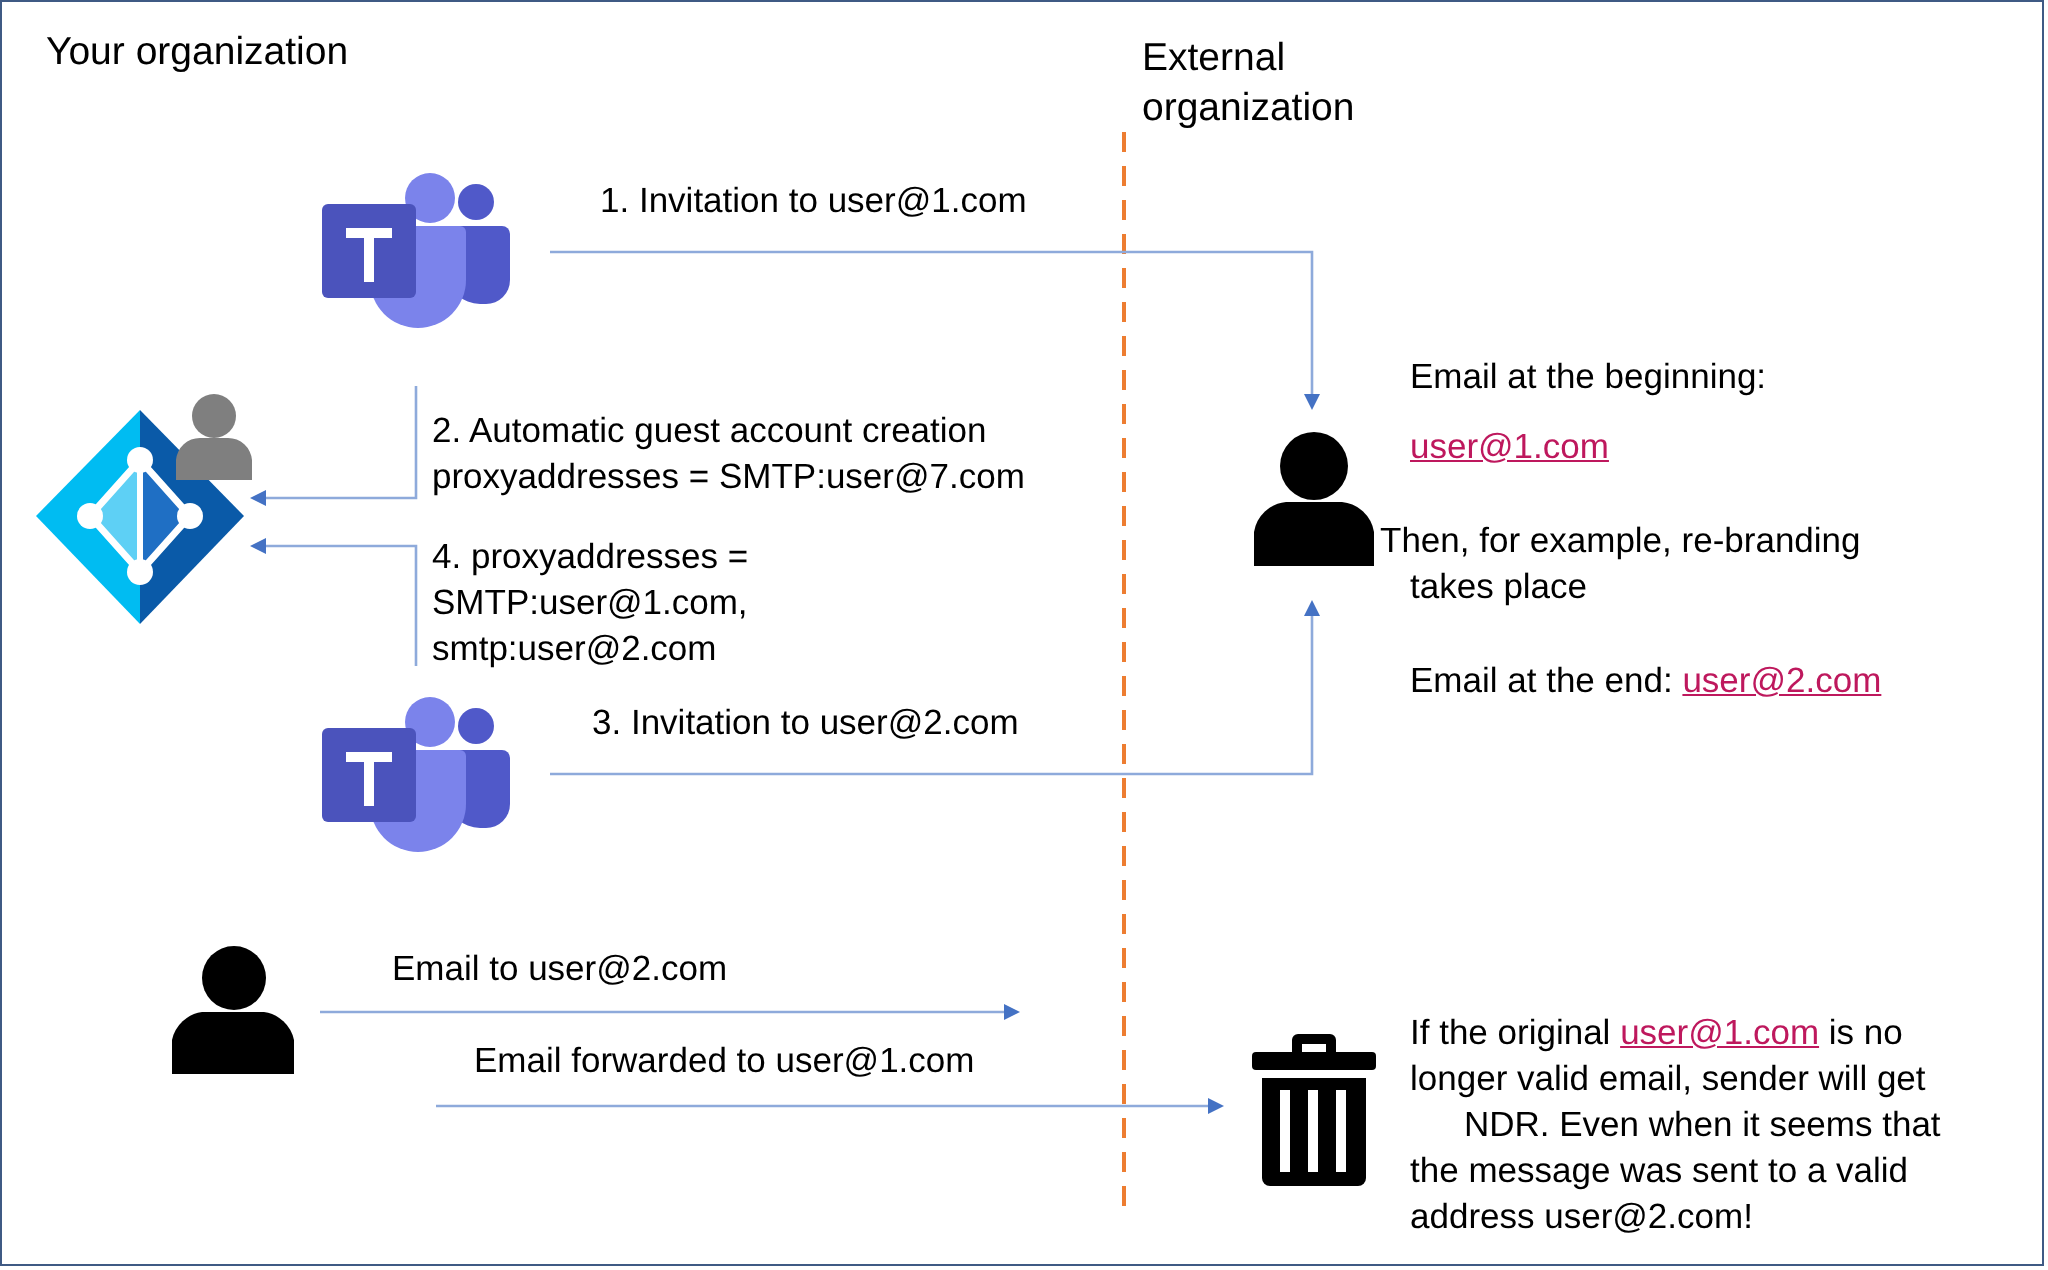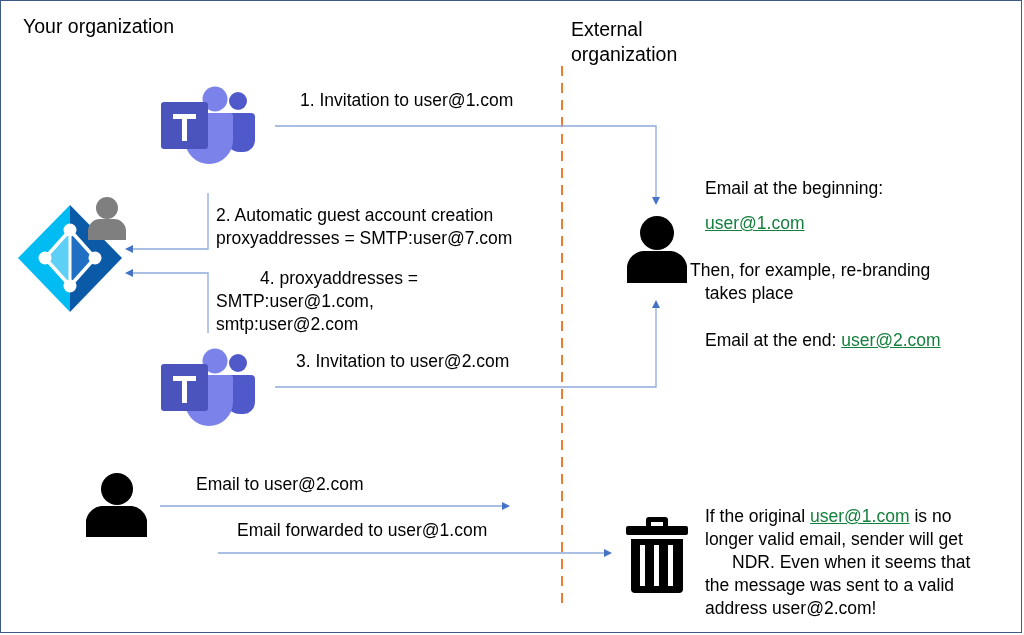--- a/index.html
+++ b/index.html
@@ -2,21 +2,21 @@
 <html><head>
 <meta charset="utf-8">
 <style>
   html, body { margin: 0; padding: 0; background: #ffffff; }
   body { width: 1024px; height: 635px; position: relative; overflow: hidden;
          font-family: "Liberation Sans", sans-serif; color: #000; }
   .frame { position: absolute; left: 0; top: 0; width: 1022px; height: 633px;
            border: 1px solid #3f5a84; box-sizing: border-box; }
   .txt { position: absolute; font-size: 17.5px; line-height: 21px; white-space: nowrap; }
   .big { font-size: 19.5px; line-height: 24px; text-align: center; }
-  .link { color: #15803d; text-decoration: underline; }
+  .link { color: #be185d; text-decoration: underline; }
   svg.overlay { position: absolute; left: 0; top: 0; }
 </style>
 </head>
 <body>
 
 <div class="frame"></div>
 
 <svg class="overlay" width="1024" height="635" viewBox="0 0 1024 635">
   <defs>
     <marker id="arr" markerWidth="8" markerHeight="8" refX="6" refY="4" orient="auto" markerUnits="userSpaceOnUse">
@@ -93,21 +93,21 @@
   </g>
 </svg>
 
 <div class="txt big" style="left:23px; top:14px;">Your organization</div>
 <div class="txt big" style="left:571px; top:17px;">External</div>
 <div class="txt big" style="left:571px; top:42px;">organization</div>
 
 <div class="txt" style="left:300px; top:90px;">1. Invitation to user@1.com</div>
 <div class="txt" style="left:216px; top:205px;">2. Automatic guest account creation</div>
 <div class="txt" style="left:216px; top:228px;">proxyaddresses = SMTP:user@7.com</div>
-<div class="txt" style="left:216px; top:268px;margin-left:44px;">4. proxyaddresses =</div>
+<div class="txt" style="left:216px; top:268px;">4. proxyaddresses =</div>
 <div class="txt" style="left:216px; top:291px;">SMTP:user@1.com,</div>
 <div class="txt" style="left:216px; top:314px;">smtp:user@2.com</div>
 <div class="txt" style="left:296px; top:351px;">3. Invitation to user@2.com</div>
 
 <div class="txt" style="left:196px; top:474px;">Email to user@2.com</div>
 <div class="txt" style="left:237px; top:520px;">Email forwarded to user@1.com</div>
 
 <div class="txt" style="left:705px; top:178px;text-align:right;">Email at the beginning:</div>
 <div class="txt link" style="left:705px; top:213px;">user@1.com</div>
 <div class="txt" style="left:690px; top:260px;text-align:right;">Then, for example, re-branding</div>

